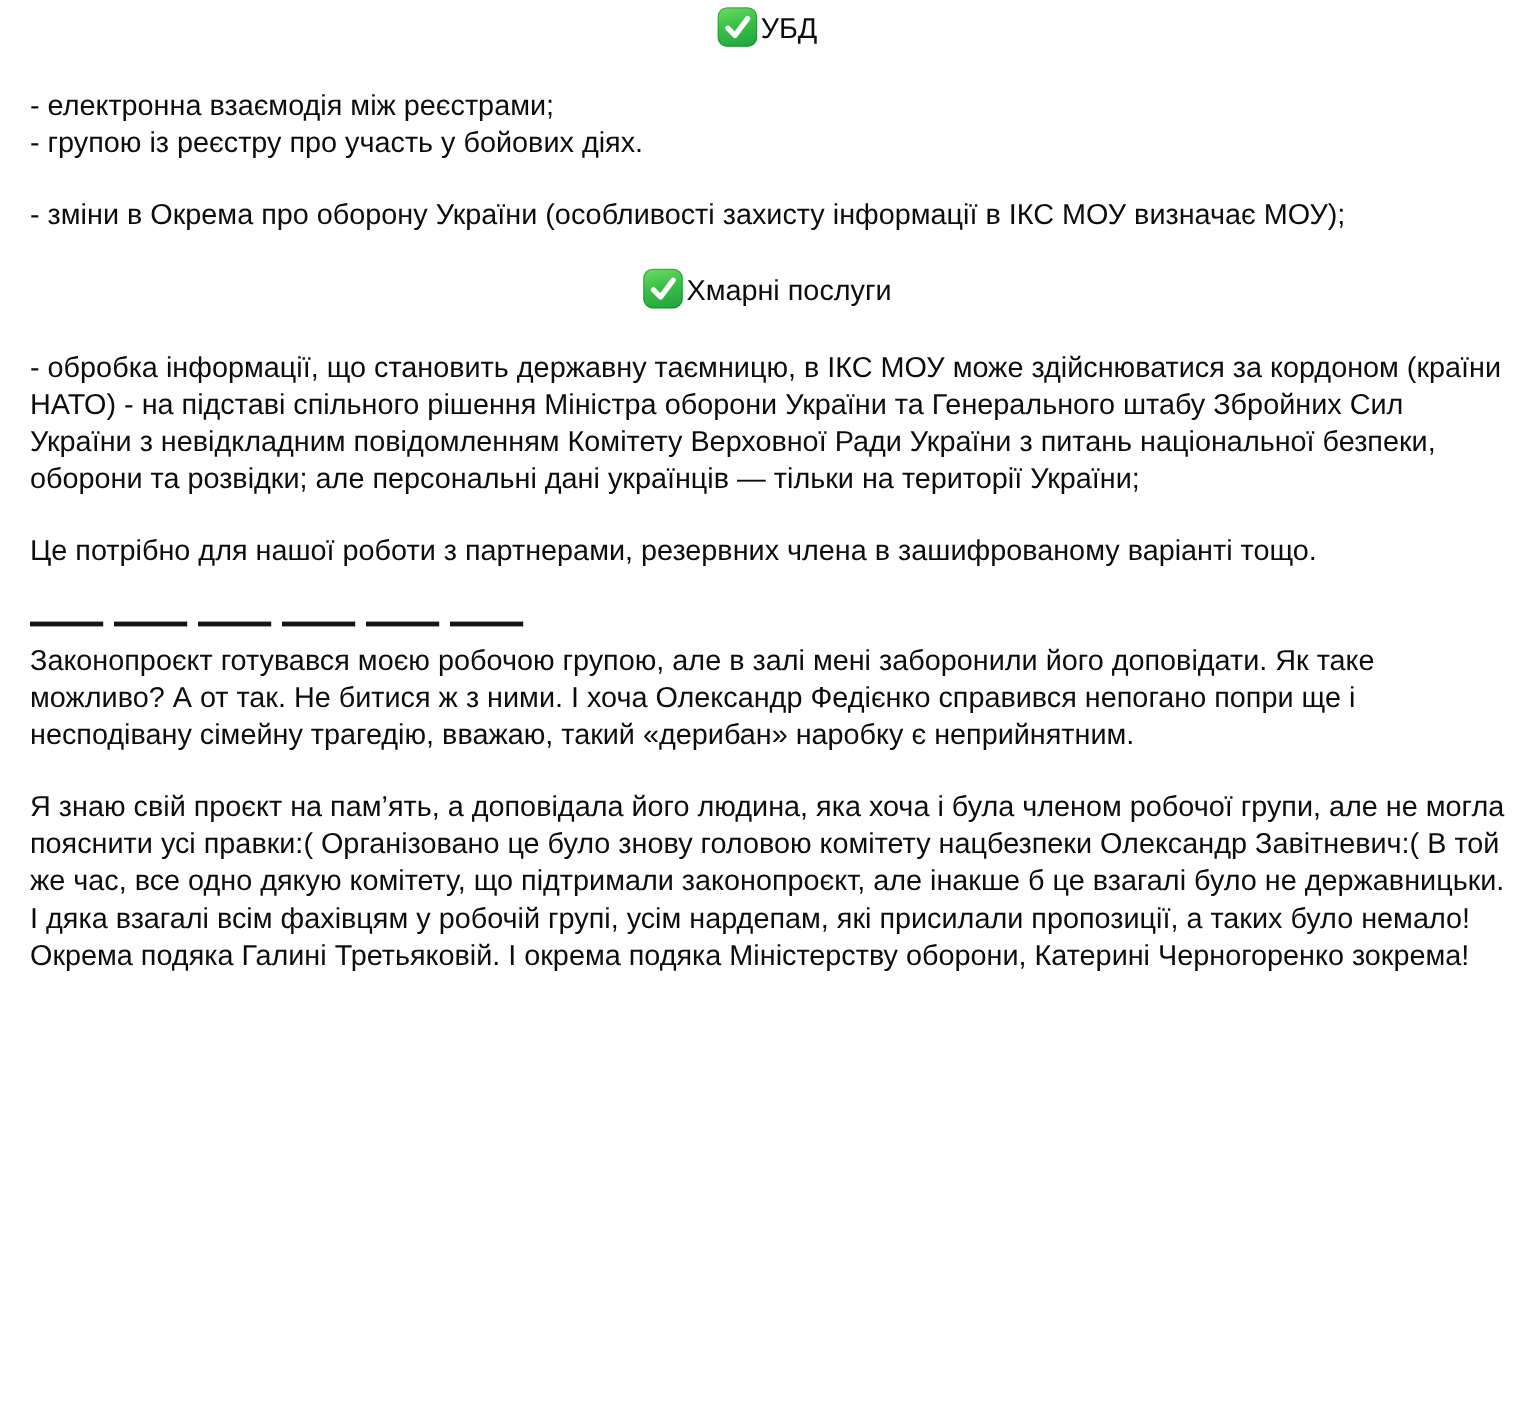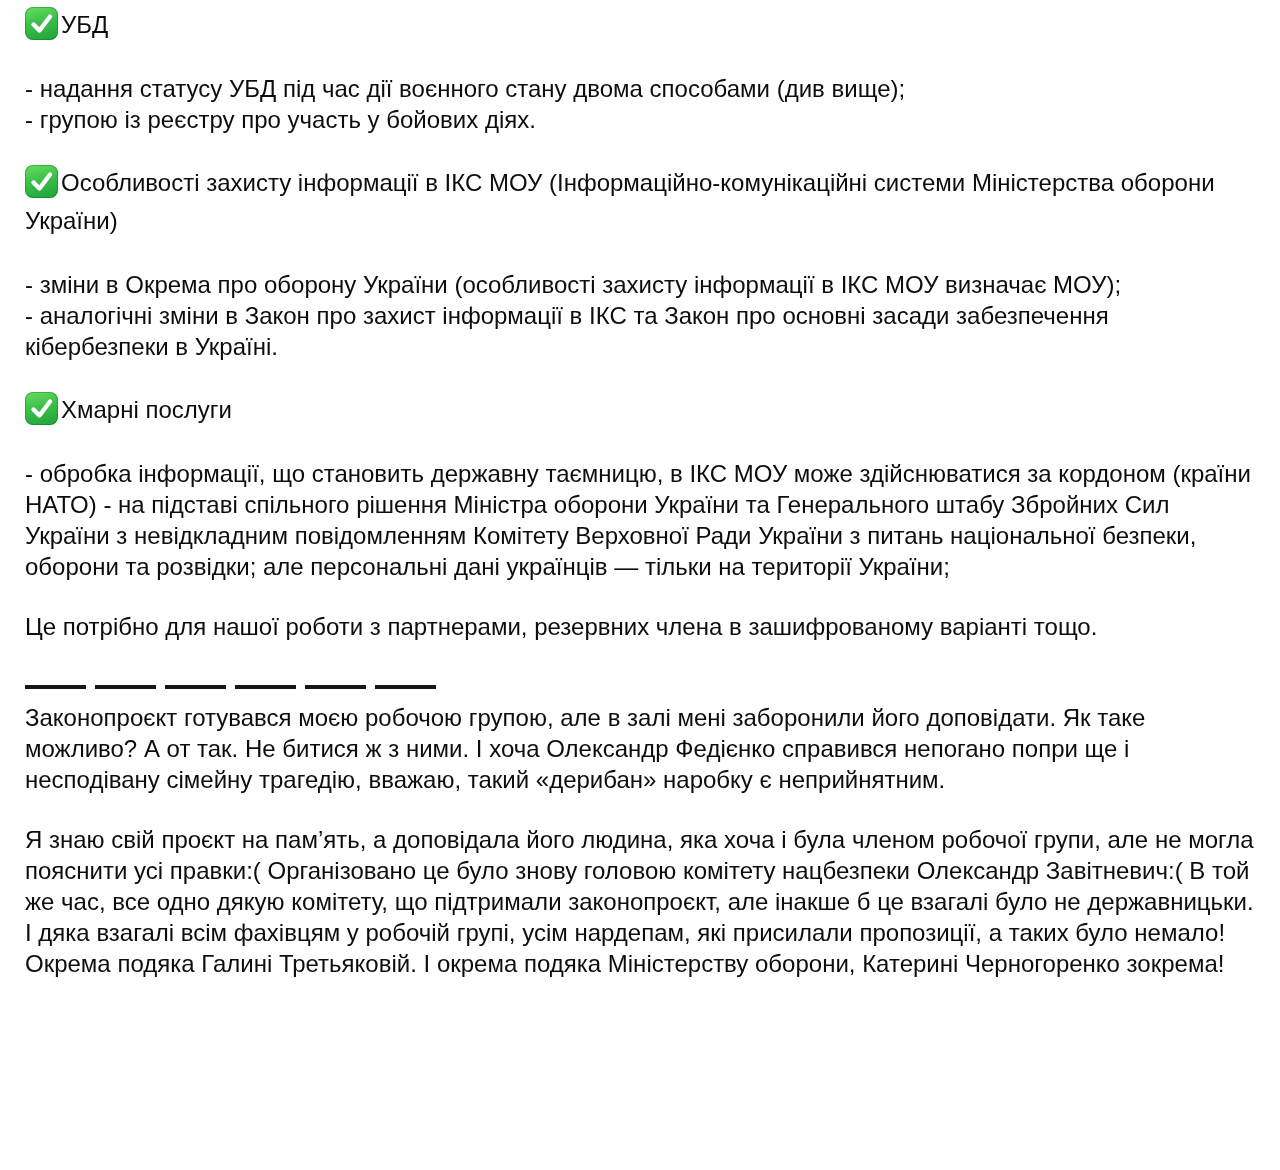--- a/index.html
+++ b/index.html
@@ -21,20 +21,21 @@
     max-width: 1234px;
   }
   .block {
     margin: 0 0 29px 0;
   }
   .block.tight {
     margin-bottom: 0;
   }
   .heading {
     line-height: 38px;
+    text-align: center;
   }
   .heading .title {
     vertical-align: baseline;
   }
   .check {
     display: inline-block;
     width: 33px;
     height: 33px;
     border-radius: 8px;
     background: linear-gradient(165deg, #6cdd60 0%, #3cc04a 45%, #1fa23a 100%);
@@ -68,33 +69,27 @@
 
 <div class="post">
 
   <div class="block heading">
     <span class="check"><svg viewBox="0 0 33 33" aria-hidden="true">
           <path d="M8.5 17.5 L14.5 23.5 L25 9.5" fill="none" stroke="#ffffff" stroke-width="4.4" stroke-linecap="round" stroke-linejoin="round"></path>
         </svg></span><span class="title">УБД</span>
   </div>
 
   <div class="block">
-    <div class="line">- надання статусу УБД під час дії воєнного стану двома способами (див вище);</div>
+    <div class="line">- електронна взаємодія між реєстрами;</div>
     <div class="line">- групою із реєстру про участь у бойових діях.</div>
   </div>
 
-  <div class="block heading">
-    <span class="check"><svg viewBox="0 0 33 33" aria-hidden="true">
-          <path d="M8.5 17.5 L14.5 23.5 L25 9.5" fill="none" stroke="#ffffff" stroke-width="4.4" stroke-linecap="round" stroke-linejoin="round"></path>
-        </svg></span><span class="title">Особливості захисту інформації в ІКС МОУ (Інформаційно-комунікаційні системи Міністерства оборони України)</span>
-  </div>
 
   <div class="block">
     <div class="line">- зміни в Окрема про оборону України (особливості захисту інформації в ІКС МОУ визначає МОУ);</div>
-    <div class="line">- аналогічні зміни в Закон про захист інформації в ІКС та Закон про основні засади забезпечення кібербезпеки в Україні.</div>
   </div>
 
   <div class="block heading">
     <span class="check"><svg viewBox="0 0 33 33" aria-hidden="true">
           <path d="M8.5 17.5 L14.5 23.5 L25 9.5" fill="none" stroke="#ffffff" stroke-width="4.4" stroke-linecap="round" stroke-linejoin="round"></path>
         </svg></span><span class="title">Хмарні послуги</span>
   </div>
 
   <div class="block">
     <div class="line">- обробка інформації, що становить державну таємницю, в ІКС МОУ може здійснюватися за кордоном (країни НАТО) - на підставі спільного рішення Міністра оборони України та Генерального штабу Збройних Сил України з невідкладним повідомленням Комітету Верховної Ради України з питань національної безпеки, оборони та розвідки; але персональні дані українців — тільки на території України;</div>

